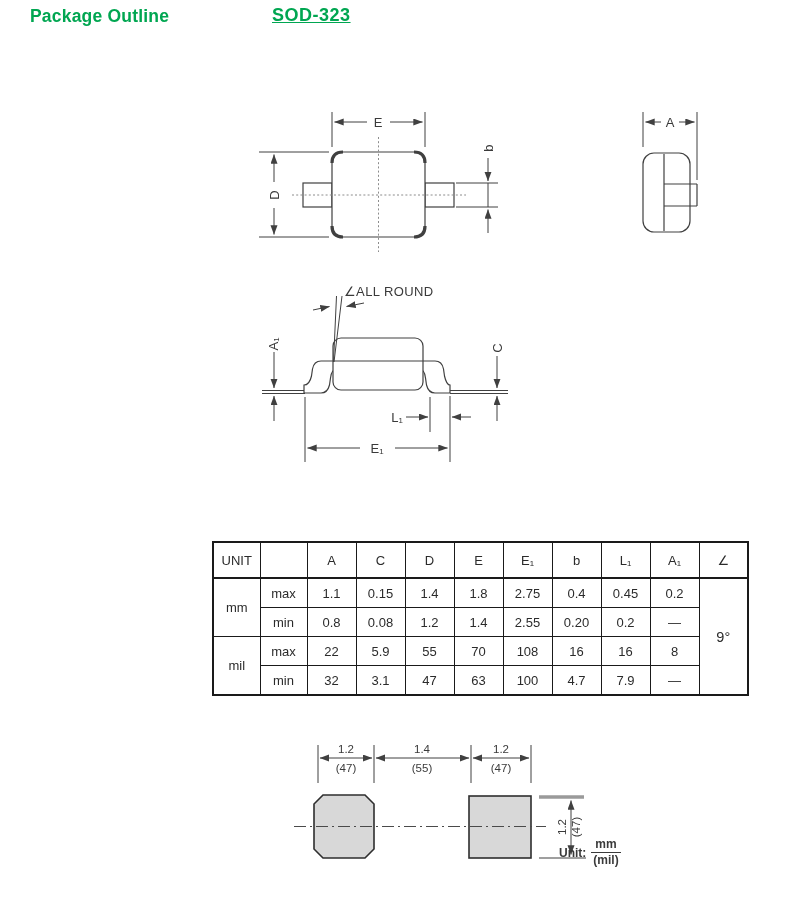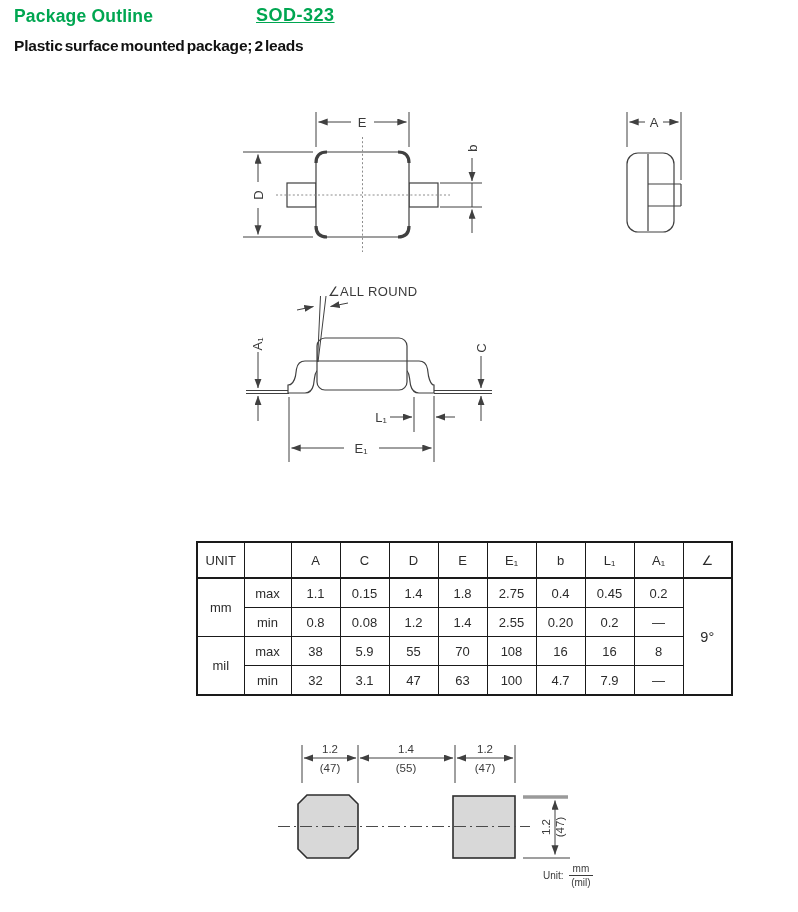--- a/index.html
+++ b/index.html
@@ -1,18 +1,18 @@
 <!DOCTYPE html>
 <html><head>
 <meta charset="utf-8">
 <style>
   html,body{margin:0;padding:0;background:#fff;}
   #page{
     position:relative;width:772px;height:912px;background:#ffffff;overflow:hidden;
-    font-family:"Liberation Sans","DejaVu Sans",sans-serif;color:#1d1d1d;
+    font-family:"Liberation Sans","DejaVu Sans",sans-serif;color:#1d1d1d;margin-left:16px;
   }
   .abs{position:absolute;}
   .green{color:#00A651;}
   #page-title{left:14px;top:6px;font-size:17.5px;font-weight:bold;letter-spacing:.2px;}
   #part-number{left:256px;top:5px;font-size:18px;font-weight:bold;letter-spacing:.5px;text-decoration:underline;}
   #subtitle{left:14px;top:37px;font-size:15.5px;font-weight:bold;color:#111;letter-spacing:-.2px;word-spacing:-2px;}
   #pad-heading{left:437px;top:703px;transform:translateX(-50%);font-size:15.5px;font-weight:bold;white-space:nowrap;}
 
   svg text{font-family:"Liberation Sans","DejaVu Sans",sans-serif;fill:#3a3a3a;}
   .dimtxt{font-size:13px;}
@@ -26,34 +26,33 @@
   }
   #dim-table td,#dim-table th{
     border:1px solid #1a1a1a;text-align:center;vertical-align:middle;
     padding:0;height:28px;font-weight:normal;background:#fff;
   }
   #dim-table thead th{height:34px;border-bottom:2.5px solid #1a1a1a;}
   #dim-table{border:2.5px solid #1a1a1a;}
   #dim-table .angle-cell{font-size:14.5px;}
 
   
-  #unit-block{left:543px;top:863px;display:flex;align-items:center;gap:5px;
-    font-size:10px;font-weight:normal;color:#3a3a3a;}
+  #unit-block{left:543px;top:838px;display:flex;align-items:center;gap:5px;
+    font-size:12px;font-weight:bold;color:#3a3a3a;}
   #unit-frac{display:inline-block;text-align:center;line-height:1.1;}
   #unit-num{display:block;border-bottom:1.4px solid #3a3a3a;padding:0 4px 1px 4px;}
   #unit-den{display:block;padding-top:1px;}
 </style>
 </head>
 <body>
 
 <div id="page">
 
   <div class="abs green" id="page-title">Package Outline</div>
   <div class="abs green" id="part-number">SOD-323</div>
-  <div class="abs" id="subtitle">Plastic surface mounted package; 2 leads</div>
 
   <svg class="abs" style="left:0;top:0" width="798" height="912" viewBox="0 0 798 912">
     <defs>
       <marker id="arr" markerWidth="10" markerHeight="8" refX="9.2" refY="3.5" orient="auto" markerUnits="userSpaceOnUse">
         <path d="M0,0 L9.5,3.5 L0,7 Z" fill="#404040"></path>
       </marker>
     </defs>
 
     <g stroke="#404040" fill="none" stroke-width="1.2">
 
@@ -259,21 +258,21 @@
         <td>1.2</td>
         <td>1.4</td>
         <td>2.55</td>
         <td>0.20</td>
         <td>0.2</td>
         <td>—</td>
       </tr>
       <tr>
         <td rowspan="2">mil</td>
         <td>max</td>
-        <td>38</td>
+        <td>22</td>
         <td>5.9</td>
         <td>55</td>
         <td>70</td>
         <td>108</td>
         <td>16</td>
         <td>16</td>
         <td>8</td>
       </tr>
       <tr>
         <td>min</td>

